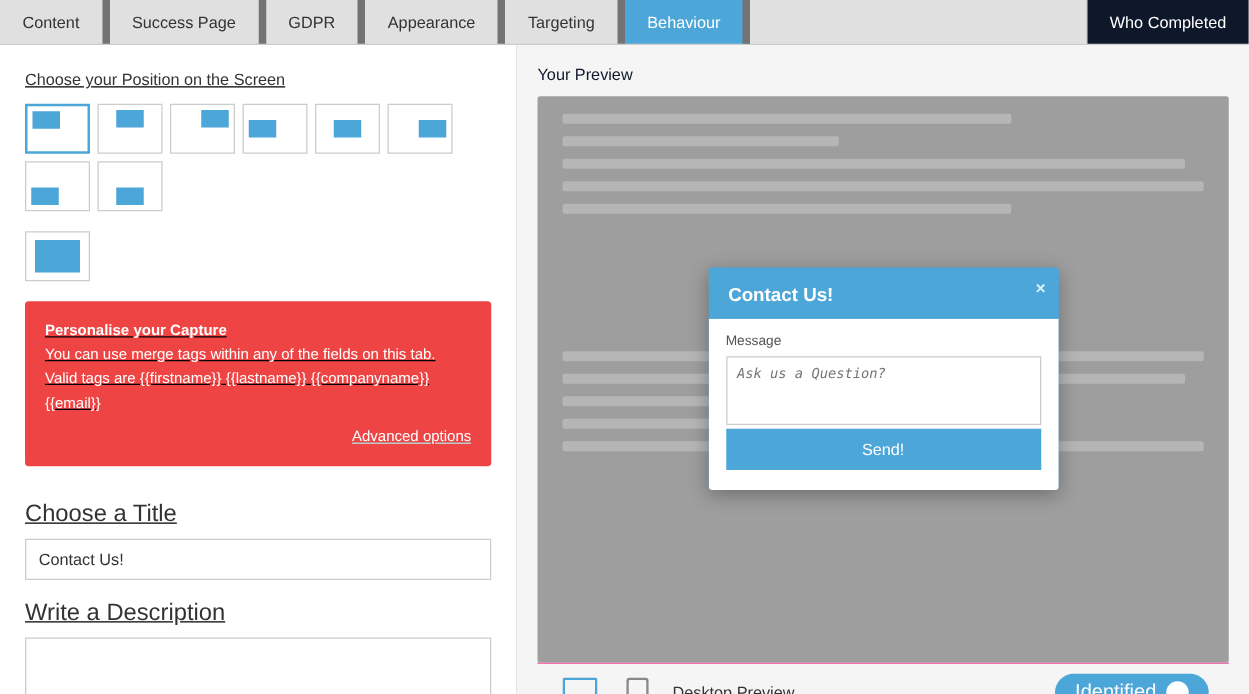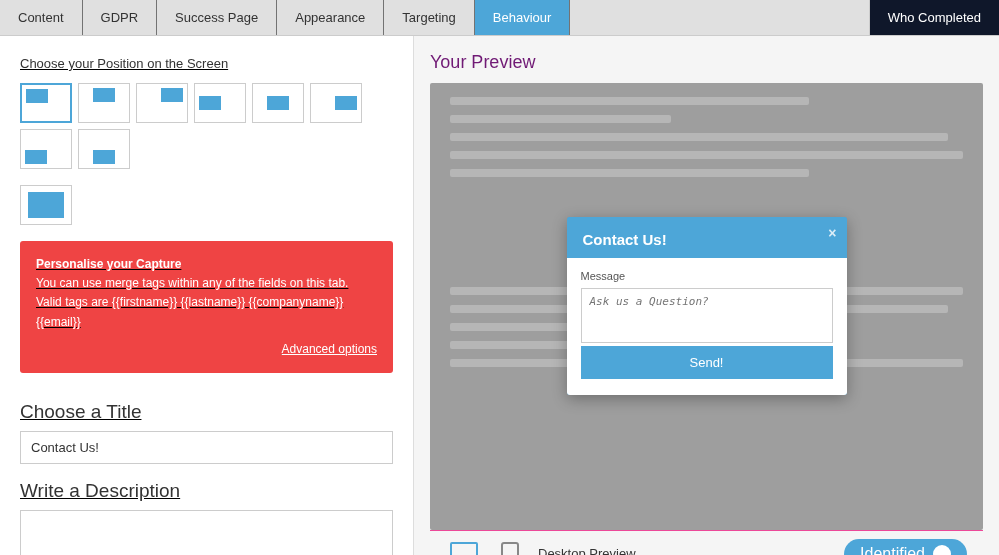--- a/index.html
+++ b/index.html
@@ -18,21 +18,21 @@
       display: flex;
       background: #e0e0e0;
       border-bottom: 1px solid #ccc;
       align-items: stretch;
     }
     .tab {
       padding: 10px 18px;
       cursor: pointer;
       font-size: 13px;
       color: #333;
-      border-right: 1px solid #737373;
+      border-right: 6px solid #737373;
       white-space: nowrap;
       display: flex;
       align-items: center;
     }
     .tab.active {
       background: #4da6d8;
       color: #fff;
     }
     .tab-spacer {
       flex: 1;
@@ -158,22 +158,22 @@
 
     
     .right-panel {
       flex: 1;
       padding: 16px;
       background: #f5f5f5;
       display: flex;
       flex-direction: column;
     }
     .preview-title {
-      font-size: 18px;
-      color: #701a75;
+      font-size: 13px;
+      color: #0f172a;
       margin-bottom: 10px;
     }
     .preview-area {
       flex: 1;
       background: #9e9e9e;
       border-radius: 2px;
       position: relative;
       overflow: hidden;
       min-height: 380px;
     }
@@ -302,24 +302,24 @@
 </head>
 <body>
 
 <div class="main-container">
 
   <div class="tab-bar">
     <div class="tab">
       <span>Content</span>
     </div>
     <div class="tab">
+      <span>Success Page</span>
+    </div>
+    <div class="tab">
       <span>GDPR</span>
-    </div>
-    <div class="tab">
-      <span>Success Page</span>
     </div>
     <div class="tab">
       <span>Appearance</span>
     </div>
     <div class="tab">
       <span>Targeting</span>
     </div>
     <div class="tab active">
       <span>Behaviour</span>
     </div>

